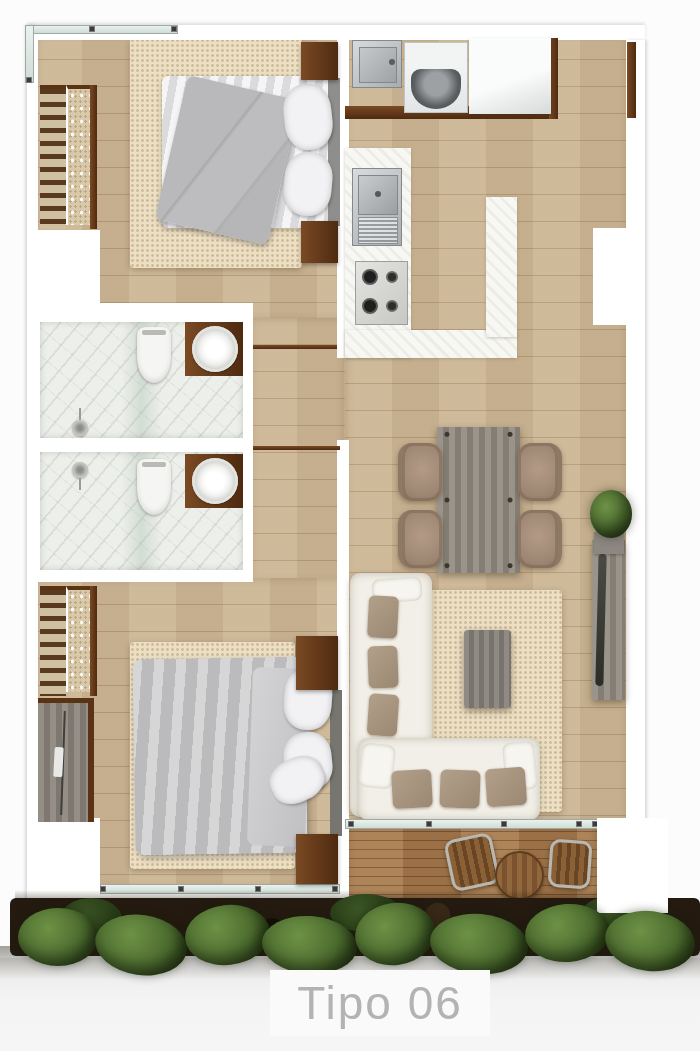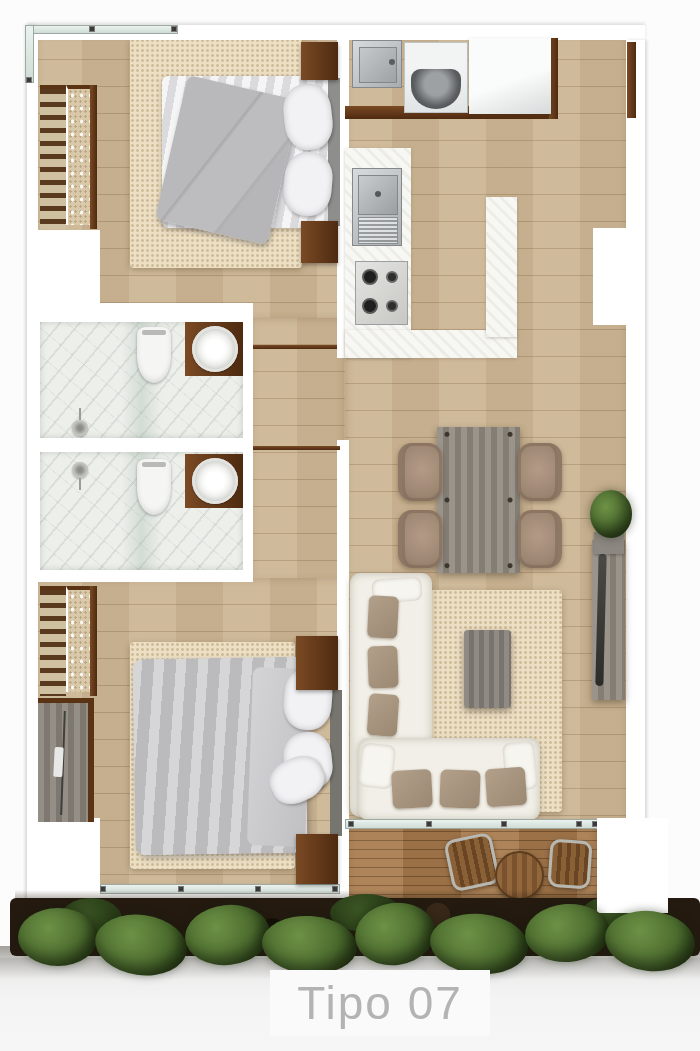--- a/index.html
+++ b/index.html
@@ -260,16 +260,16 @@
   <div class="abs bush z8" style="left:18px;top:908px;width:80px;height:58px;"></div>
   <div class="abs bush z8" style="left:95px;top:915px;width:92px;height:60px;transform:rotate(8deg);"></div>
   <div class="abs bush z8" style="left:185px;top:905px;width:85px;height:60px;transform:rotate(-6deg);"></div>
   <div class="abs bush z8" style="left:262px;top:916px;width:95px;height:58px;transform:rotate(4deg);"></div>
   <div class="abs bush z8" style="left:355px;top:903px;width:80px;height:62px;transform:rotate(-8deg);"></div>
   <div class="abs bush z8" style="left:430px;top:914px;width:98px;height:60px;transform:rotate(5deg);"></div>
   <div class="abs bush z8" style="left:525px;top:904px;width:85px;height:58px;transform:rotate(-4deg);"></div>
   <div class="abs bush z8" style="left:605px;top:911px;width:90px;height:60px;transform:rotate(7deg);"></div>
 
   <div id="title-box" class="abs z9" style="left:270px;top:970px;width:220px;height:66px;">
-    <span id="title-text">Tipo 07</span>
+    <span id="title-text">Tipo 06</span>
   </div>
 
 </div>
 
 </body></html>

